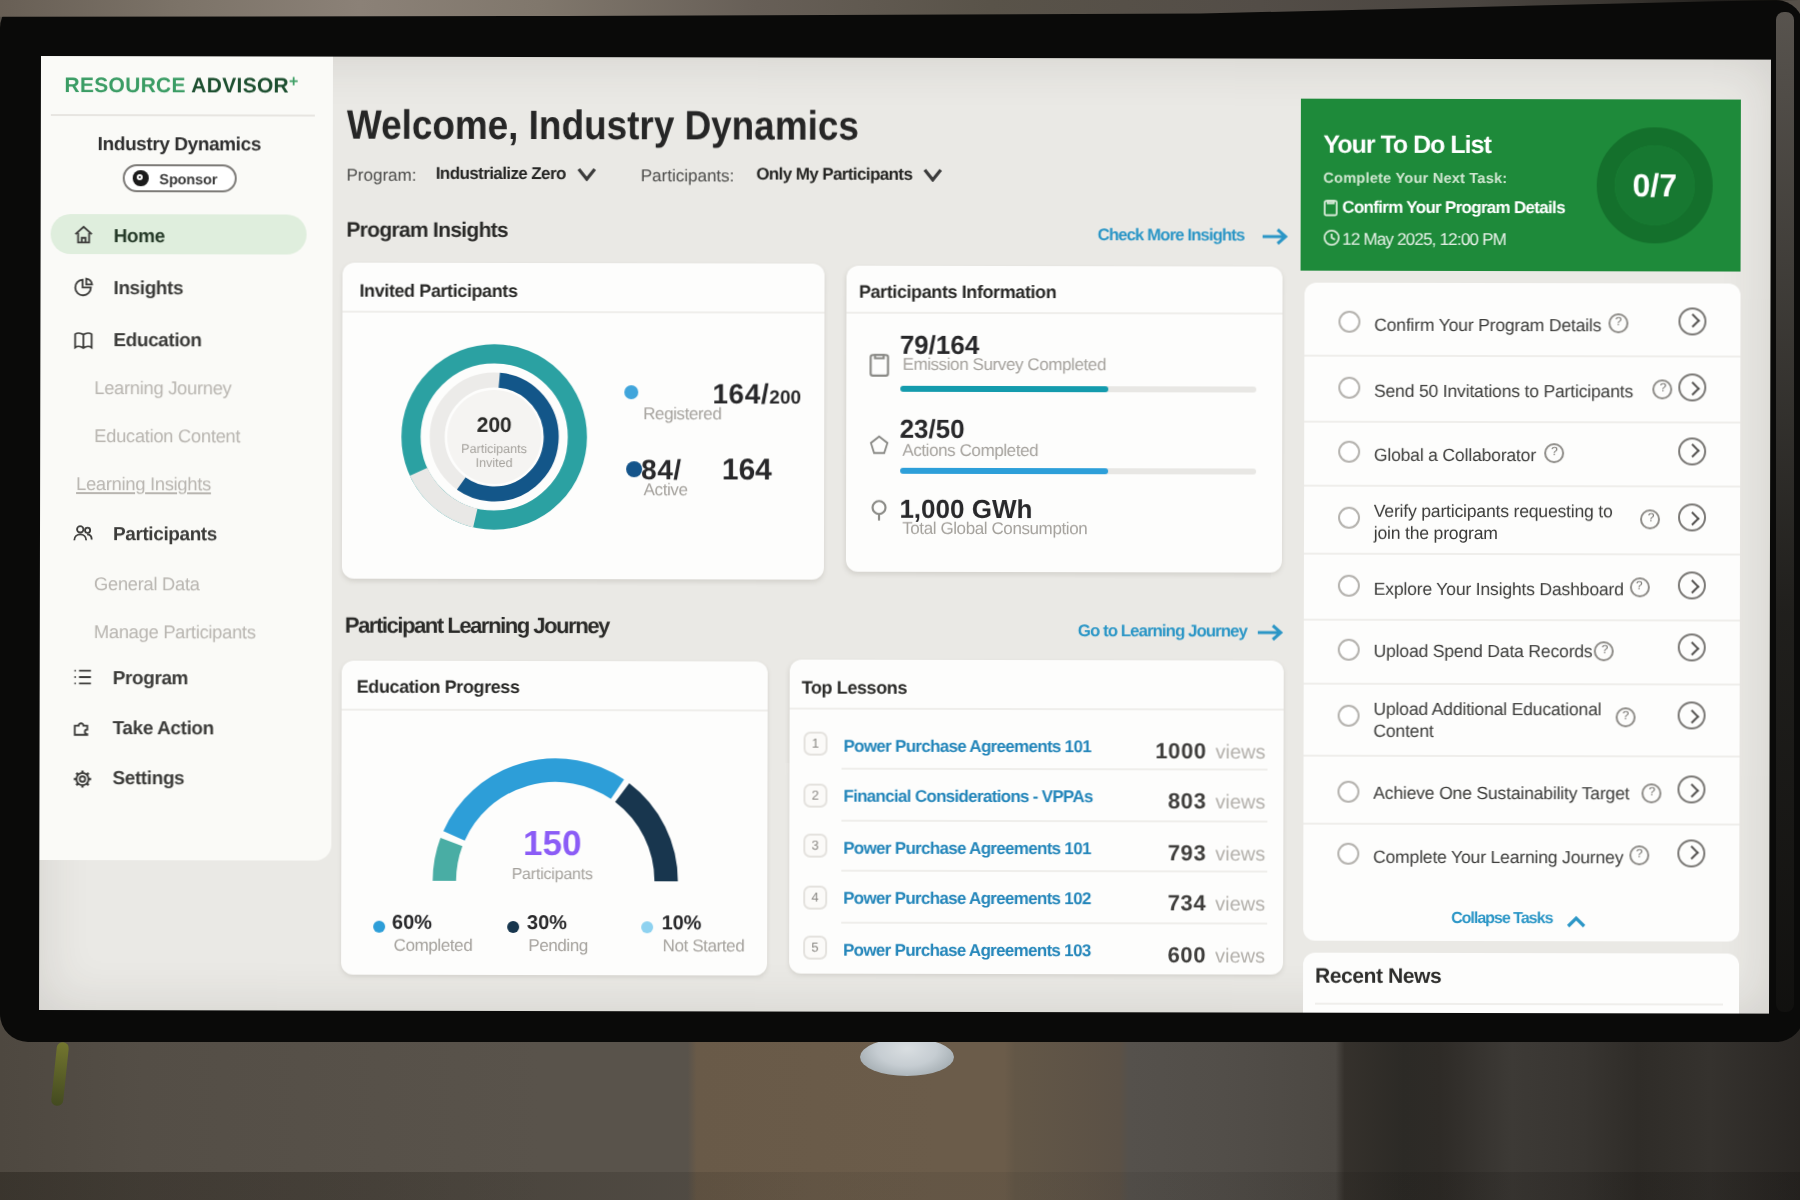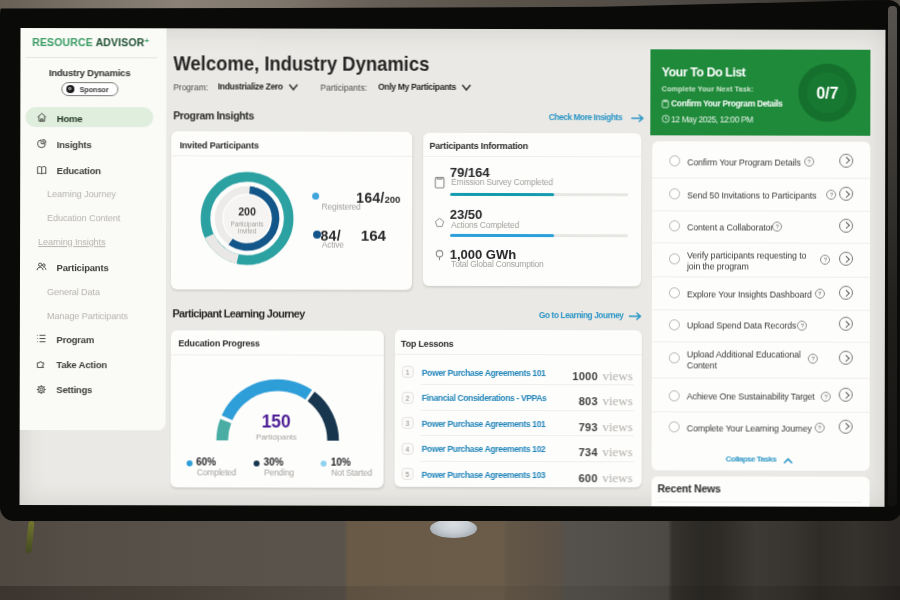--- a/index.html
+++ b/index.html
@@ -35,21 +35,21 @@
   .card{position:absolute;background:#fdfdfc;border-radius:6px;box-shadow:0 1px 2px rgba(120,115,105,0.18);}
   .divider{position:absolute;height:1px;background:#efeeeb;left:0;right:0;}
   
   .lesson{position:absolute;left:6.9px;right:8px;height:13px;}
   .ldiv{left:25.5px;right:8px;}
   .lnum{position:absolute;left:0;top:0.5px;width:12px;height:12px;border:1px solid #e4e2de;background:#fbfaf8;border-radius:3.5px;
     font-size:6.5px;color:#8a8884;text-align:center;line-height:11px;}
   .ltitle{position:absolute;left:20.1px;top:2px;font-size:8.5px;font-weight:bold;color:#2486ba;white-space:nowrap;letter-spacing:-0.35px;}
   .lviews{position:absolute;right:0.9px;top:0;white-space:nowrap;text-align:right;}
   .lviews b{font-size:11px;color:#3f3e3c;letter-spacing:0.3px;}
-  .lviews i{font-style:normal;font-size:13px;color:#b3b0ab;font-family:Liberation Serif, serif;}
+  .lviews i{font-style:normal;font-size:10px;color:#b3b0ab;}
   
   .task{position:absolute;left:16.6px;right:10px;display:flex;}
   .tcheck{width:11px;height:11px;border:1.4px solid #b5b3af;border-radius:50%;background:#fff;flex:none;margin-top:1px;}
   .ttext{margin-left:6.9px;font-size:8.8px;color:#3b3b39;white-space:nowrap;font-weight:500;margin-top:2.5px;letter-spacing:-0.1px;}
   .qmark{position:absolute;width:10px;height:10px;border:1px solid #8f8d89;border-radius:50%;
     font-size:6px;color:#6f6d69;text-align:center;line-height:9px;}
   .tgo{position:absolute;left:186.4px;width:14px;height:14px;border:1.4px solid #7b7976;border-radius:50%;}
   .tgo::after{content:"";position:absolute;left:4px;top:3.7px;width:3.6px;height:3.6px;border-right:1.4px solid #555351;border-top:1.4px solid #555351;transform:rotate(45deg);}
 </style>
 </head>
@@ -190,21 +190,21 @@
     </svg>
 
   <div class="card" style="left:151px;top:301.5px;width:212.5px;height:157px;">
     <div class="h-card" style="left:7.5px;top:8px;">Education Progress</div>
     <div class="divider" style="top:24.5px;"></div>
     <svg class="abs" style="left:44.2px;top:44.8px;width:126px;height:68px;" viewBox="0 0 126 68">
       <path d="M 7.55 66 A 55.45 55.45 0 0 1 11.05 46.58" fill="none" stroke="#49ada4" stroke-width="11.7"></path>
       <path d="M 12.34 43.45 A 55.45 55.45 0 0 1 94.01 20.03" fill="none" stroke="#2d9ed8" stroke-width="11.7"></path>
       <path d="M 96.37 21.72 A 55.45 55.45 0 0 1 118.45 66" fill="none" stroke="#18364e" stroke-width="11.7"></path>
     </svg>
-    <div class="abs" style="left:45.5px;top:81.2px;width:120px;text-align:center;font-size:17.5px;font-weight:bold;color:#4c1d95;">150</div>
+    <div class="abs" style="left:45.5px;top:81.2px;width:120px;text-align:center;font-size:17.5px;font-weight:bold;color:#8b5cf6;">150</div>
     <div class="abs gray" style="left:45.5px;top:102.5px;width:120px;text-align:center;font-size:8px;letter-spacing:-0.1px;">Participants</div>
     <div class="abs" style="left:15.5px;top:130.5px;width:6px;height:6px;border-radius:50%;background:#2d9ed8;"></div>
     <div class="abs" style="left:25.4px;top:126.6px;font-size:10px;font-weight:bold;color:#28282a;">60%</div>
     <div class="abs gray" style="left:26.3px;top:137.1px;font-size:8.5px;letter-spacing:-0.2px;">Completed</div>
     <div class="abs" style="left:83px;top:130.5px;width:6px;height:6px;border-radius:50%;background:#17364e;"></div>
     <div class="abs" style="left:92.9px;top:126.6px;font-size:10px;font-weight:bold;color:#28282a;">30%</div>
     <div class="abs gray" style="left:93.6px;top:137.1px;font-size:8.5px;letter-spacing:-0.2px;">Pending</div>
     <div class="abs" style="left:150px;top:130.5px;width:6px;height:6px;border-radius:50%;background:#8ed2f0;"></div>
     <div class="abs" style="left:160.2px;top:126.6px;font-size:10px;font-weight:bold;color:#28282a;">10%</div>
     <div class="abs gray" style="left:160.8px;top:137.1px;font-size:8.5px;letter-spacing:-0.2px;">Not Started</div>
@@ -274,21 +274,21 @@
     <div class="divider tdiv" style="top:36.2px;"></div>
     <div class="task" style="top:46.4px;">
         <span class="tcheck"></span>
         <span class="ttext">Send 50 Invitations to Participants</span>
       </div>
     <span class="qmark" style="left:174px;top:48.4px;">?</span>
       <span class="tgo" style="top:45px;"></span>
     <div class="divider tdiv" style="top:69px;"></div>
     <div class="task" style="top:78px;">
         <span class="tcheck"></span>
-        <span class="ttext">Content a Collaborator</span>
+        <span class="ttext">Global a Collaborator</span>
       </div>
     <span class="qmark" style="left:119.8px;top:80px;">?</span>
       <span class="tgo" style="top:76.6px;"></span>
     <div class="divider tdiv" style="top:101.1px;"></div>
     <div class="task" style="top:106.8px;">
         <span class="tcheck" style="margin-top:5px;"></span>
         <span class="ttext" style="width:128px;white-space:normal;line-height:10.5px;">Verify participants requesting to join the program</span>
       </div>
     <span class="qmark" style="left:168.1px;top:113.3px;">?</span>
       <span class="tgo" style="top:109.9px;"></span>

